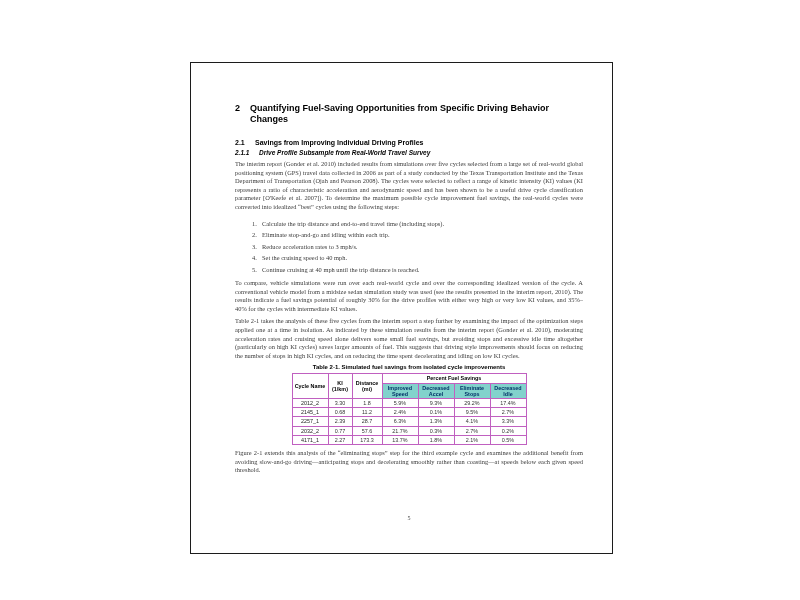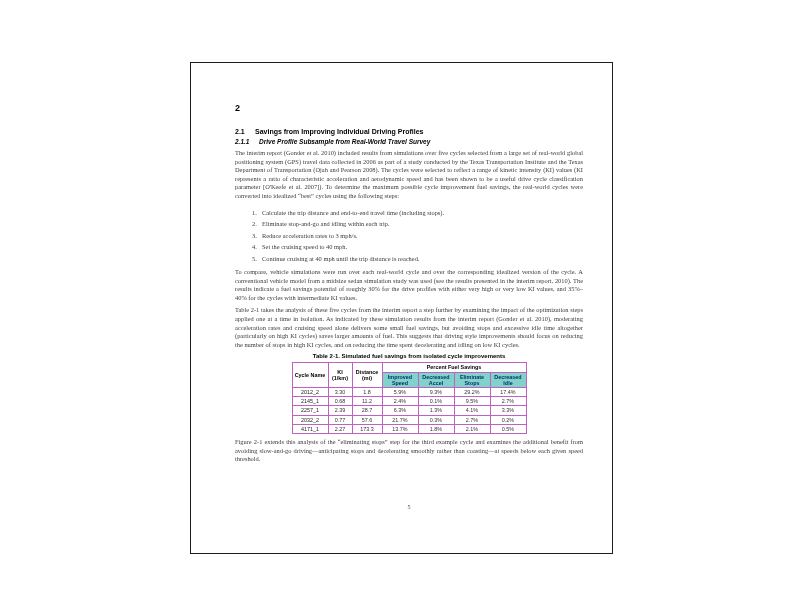--- a/index.html
+++ b/index.html
@@ -52,20 +52,21 @@
   .pagenum { margin-top:40px; text-align:center; font-size:6px; color:#444; }
 </style>
 </head>
 <body>
 
 <div class="page">
   <div class="content">
 
     <div class="h1">
       <span class="h1-num">2</span>
+      <span class="h1-text">Quantifying Fuel-Saving Opportunities from Specific Driving Behavior Changes</span>
     </div>
 
     <div class="h2">
       <span class="h2-num">2.1</span>
       <span class="h2-text">Savings from Improving Individual Driving Profiles</span>
     </div>
 
     <div class="h3">
       <span class="h3-num">2.1.1</span>
       <span class="h3-text">Drive Profile Subsample from Real-World Travel Survey</span>

